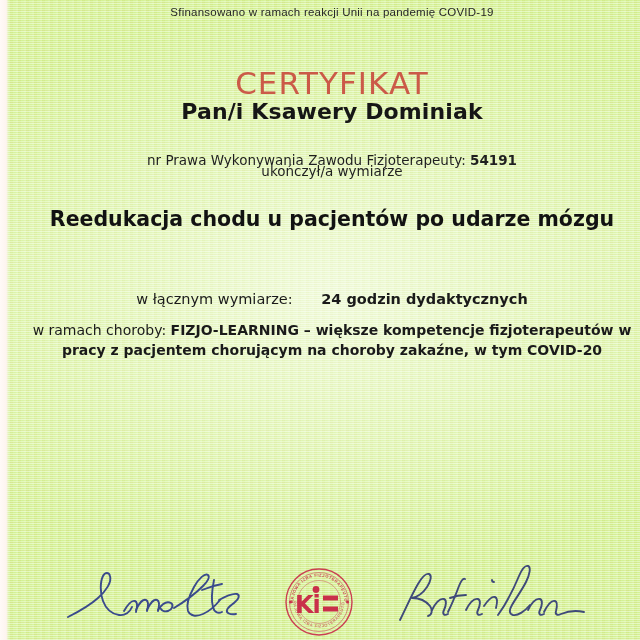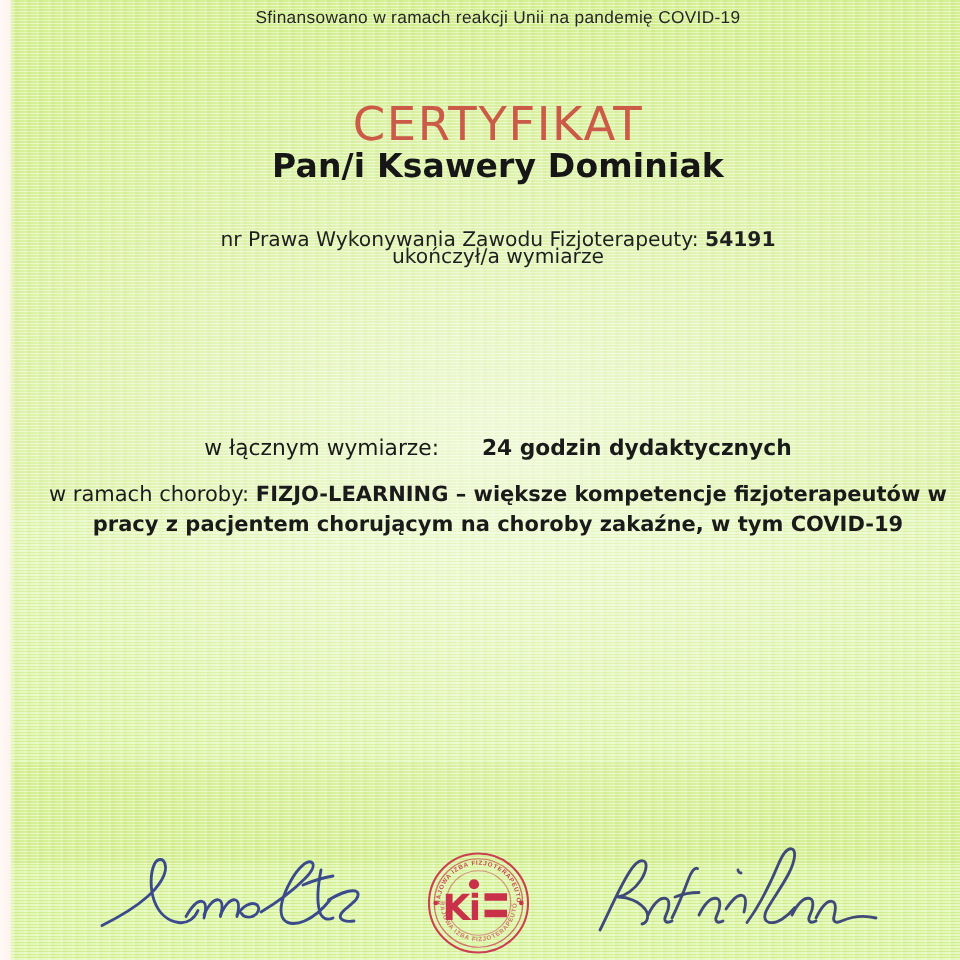--- a/index.html
+++ b/index.html
@@ -248,30 +248,31 @@
 
     <div class="recipient-name">Pan/i Ksawery Dominiak</div>
 
     <div class="license-line">
       <span>nr Prawa Wykonywania Zawodu Fizjoterapeuty:</span>
       <b>54191</b>
     </div>
 
     <div class="completed-line">ukończył/a wymiarze</div>
 
+    <div class="course-title">Reedukacja chodu u pacjentów po udarze mózgu</div>
 
 
     <div class="hours-line">
       <span>w łącznym wymiarze:</span>
       <b>24 godzin dydaktycznych</b>
     </div>
 
     <div class="project-line">
       <span>w ramach choroby:</span>
-      <b>FIZJO-LEARNING – większe kompetencje fizjoterapeutów w pracy z pacjentem chorującym na choroby zakaźne, w tym COVID-19</b>
+      <b>FIZJO-LEARNING – większe kompetencje fizjoterapeutów w pracy z pacjentem chorującym na choroby zakaźne, w tym COVID-20</b>
     </div>
 
 
 
     <div class="signature-row">
 
       <div class="signature left">
         <svg width="200" height="72" viewBox="0 0 200 72" fill="none" xmlns="http://www.w3.org/2000/svg">
           <g stroke="#3a4a8c" stroke-width="1.9" fill="none" stroke-linecap="round" stroke-linejoin="round">
             <path d="M6 57 C16 52 27 46 36 38 C44 31 50 22 48 16 C47 12 43 12 41 16 C38 22 38 33 41 41 C44 49 50 54 57 55 C63 56 68 52 70 47"></path>

